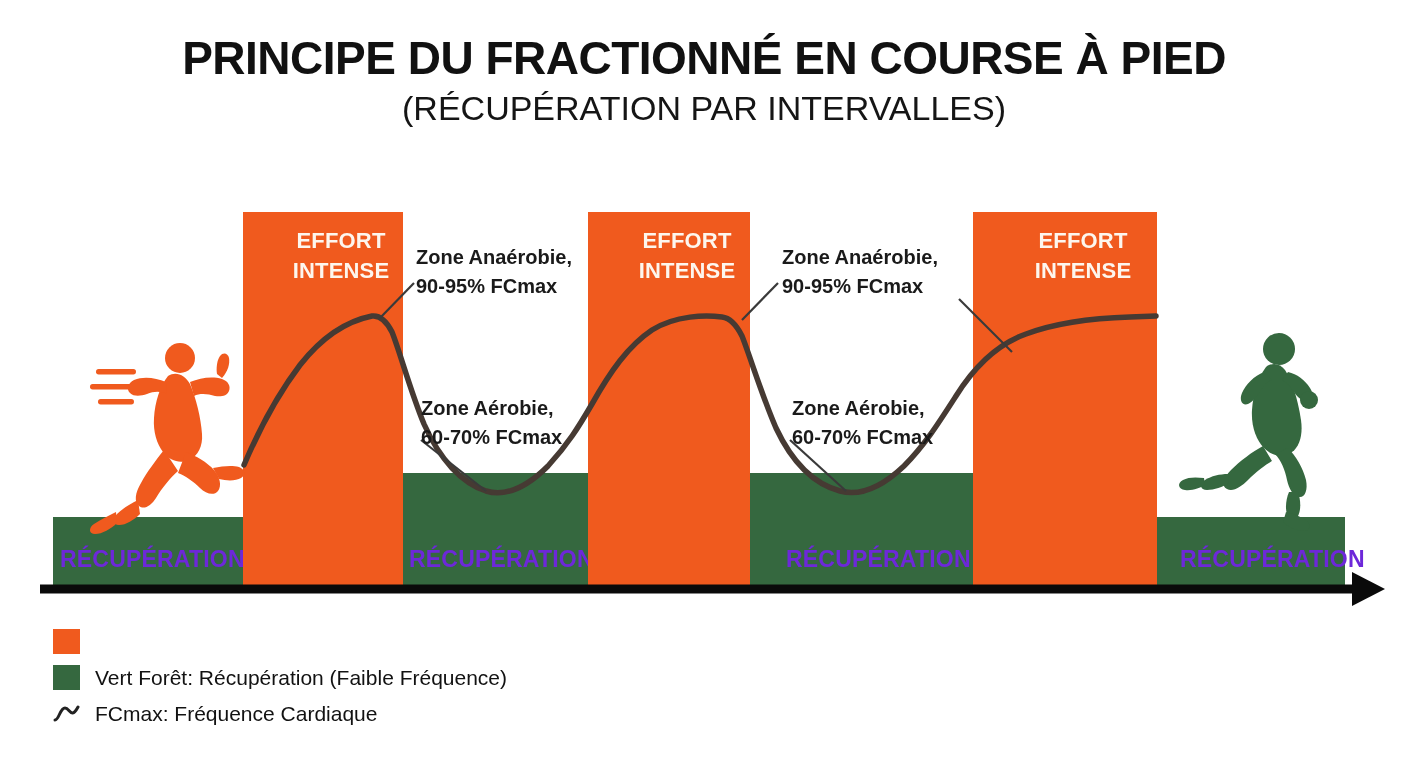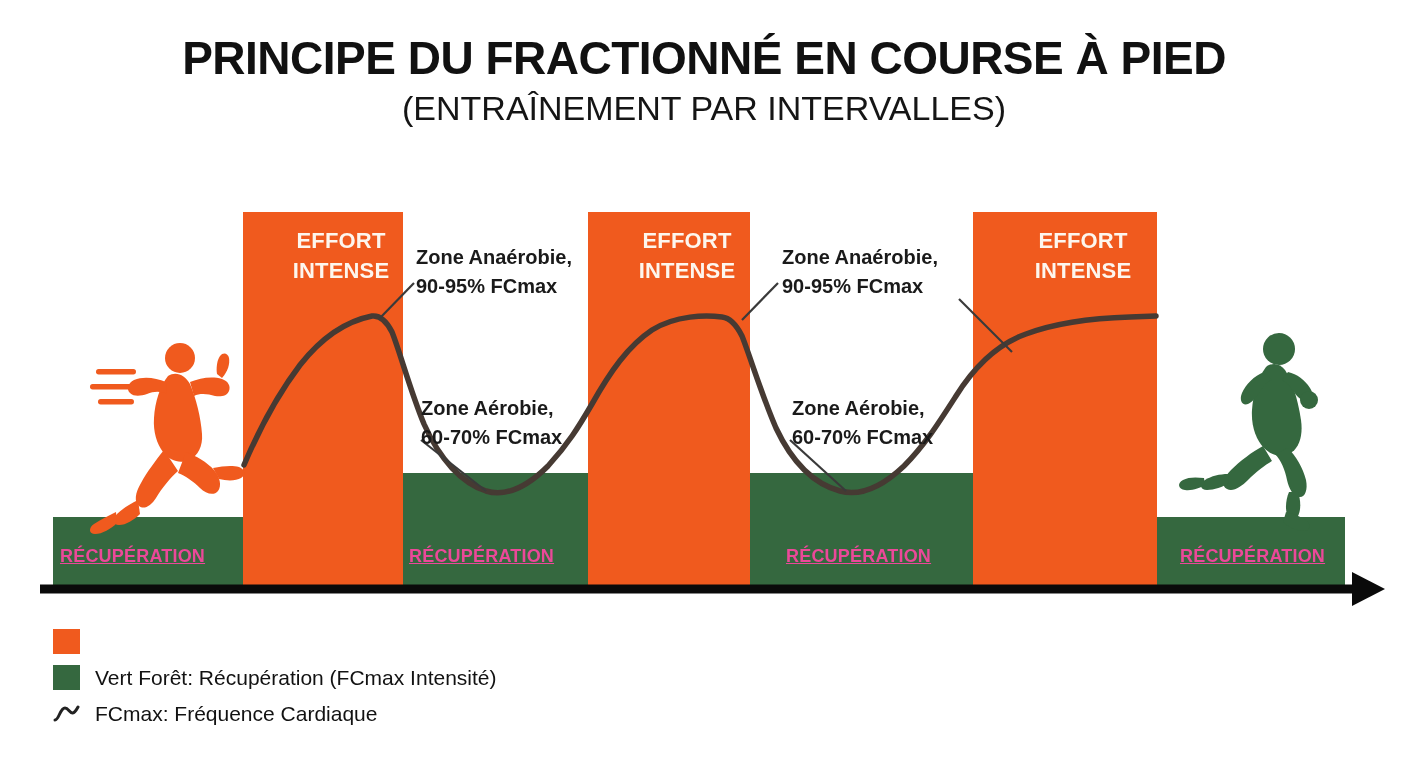--- a/index.html
+++ b/index.html
@@ -68,26 +68,25 @@
     font-size: 22px;
     font-weight: bold;
     line-height: 1.35;
     text-align: center;
     margin-top: 14px;
     letter-spacing: 0.2px;
     white-space: pre-line;
   }
   .bar-label-recup {
     position: absolute;
-    color: #ec4899;
-    font-size: 18px;
+    color: #6d28d9;
+    font-size: 23px;
     font-weight: bold;
     letter-spacing: 0.2px;
     white-space: nowrap;
-    text-decoration: underline;
   }
 
   
   .annot {
     position: absolute;
     font-size: 20px;
     color: #1A1A1A;
     line-height: 1.45;
     white-space: pre-line;
     text-align: left;
@@ -125,21 +124,21 @@
     white-space: nowrap;
   }
 </style>
 </head>
 <body>
 
 <div id="infographic">
 
   <div class="title-block">
     <div class="title-main">PRINCIPE DU FRACTIONNÉ EN COURSE À PIED</div>
-    <div class="title-sub">(ENTRAÎNEMENT PAR INTERVALLES)</div>
+    <div class="title-sub">(RÉCUPÉRATION PAR INTERVALLES)</div>
   </div>
 
   <div class="plot">
 
     <div class="bar green" style="left:53px; top:517px; width:190px; height:71px;"></div>
     <div class="bar-label-recup" style="left:60px; top:546px;">RÉCUPÉRATION</div>
 
     <div class="bar orange" style="left:243px; top:212px; width:160px; height:376px;">
       <div class="bar-label-effort">EFFORT
 INTENSE</div>
@@ -275,21 +274,21 @@
   </div>
 
   <div class="legend">
 
     <div class="legend-row">
       <span class="legend-swatch orange"></span>
     </div>
 
     <div class="legend-row">
       <span class="legend-swatch green"></span>
-      <span class="legend-text">Vert Forêt: Récupération (FCmax Intensité)</span>
+      <span class="legend-text">Vert Forêt: Récupération (Faible Fréquence)</span>
     </div>
 
     <div class="legend-row">
       <span class="legend-curve">
         <svg width="27" height="25" viewBox="0 0 27 25">
           <path d="M2,19 C6,19 7,7 12,7 C17,7 18,19 25,6" fill="none" stroke="#222222" stroke-width="3" stroke-linecap="round" stroke-linejoin="round"></path>
         </svg>
       </span>
       <span class="legend-text">FCmax: Fréquence Cardiaque</span>
     </div>

